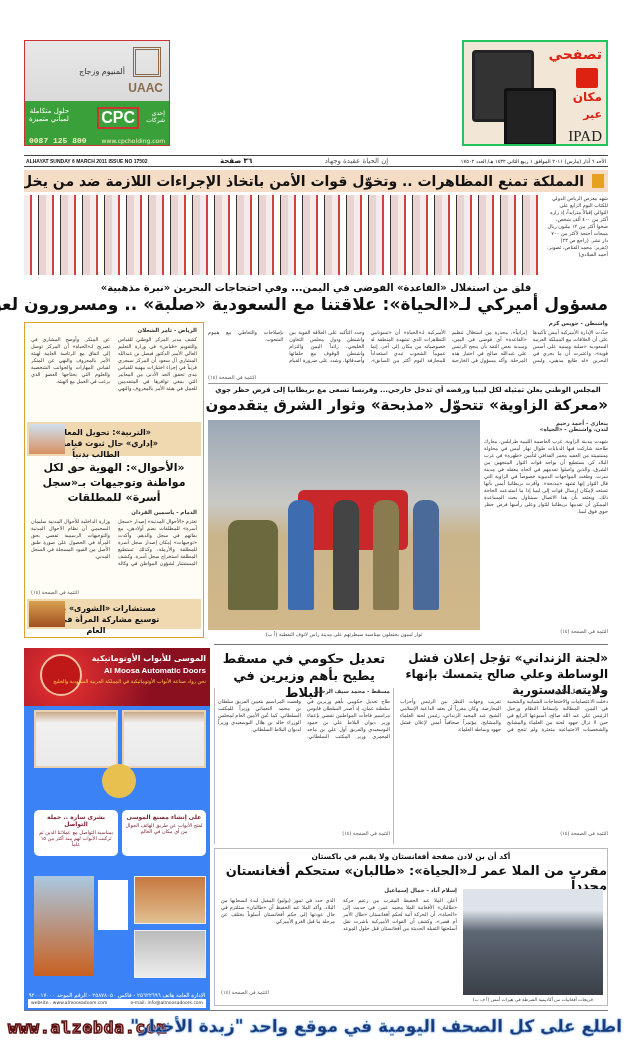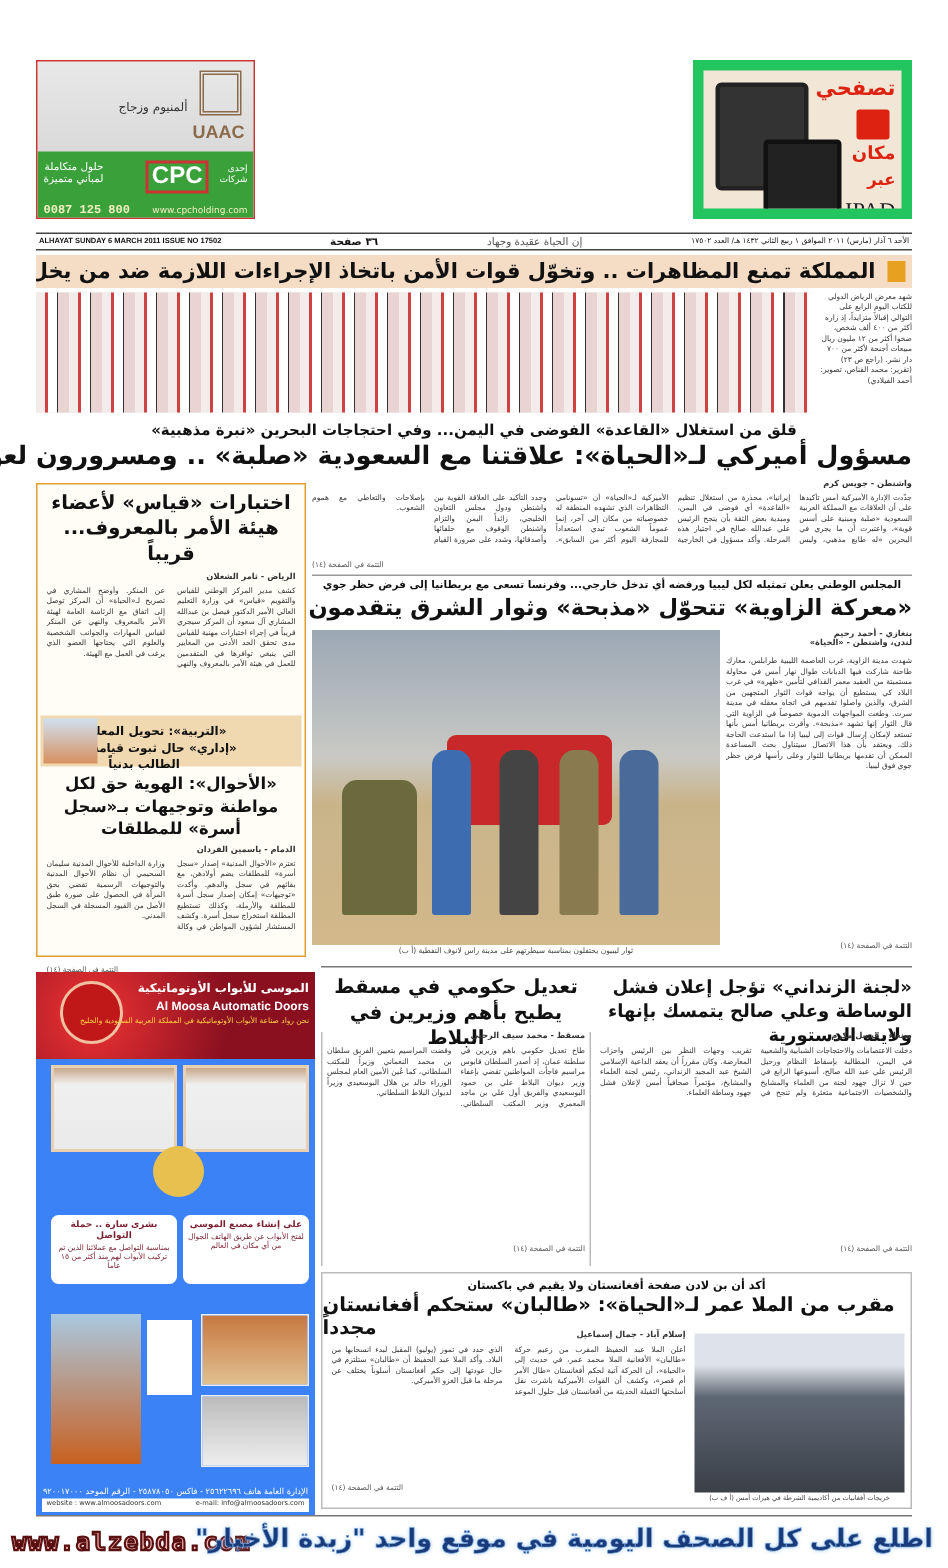--- a/index.html
+++ b/index.html
@@ -16,21 +16,21 @@
 .ad-uaac .cpc{position:absolute;right:30px;top:6px;font:bold 16px "Liberation Sans",sans-serif;color:#fff;border:2px solid #c33;padding:0 2px;background:#3aa03a}
 .ad-uaac .g1{position:absolute;right:4px;top:8px;width:20px;font-size:6px}
 .ad-uaac .g2{position:absolute;left:4px;top:6px;width:40px;font-size:7px}
 .ad-uaac .phone{position:absolute;left:4px;bottom:2px;font:bold 8px "Liberation Mono",monospace;color:#f5f0c0}
 .ad-uaac .site{position:absolute;right:4px;bottom:3px;font-size:6px;color:#f5f0c0}
 .logo-area{left:190px;top:40px;width:250px;height:110px}
 .logo-en{position:absolute;left:100px;top:0;font:11px "Liberation Serif",serif;color:#222;direction:ltr}
 .logo-ar{position:absolute;left:0;top:8px;width:250px;text-align:center;font:bold 78px "DejaVu Serif",serif;color:#111;line-height:90px}
 .globe{position:absolute;left:100px;top:18px;width:42px;height:42px;border-radius:50%;background:radial-gradient(circle at 40% 40%,#f25 0%,#c11 70%);opacity:.9}
 .logo-url{position:absolute;left:6px;top:96px;font:bold 8px "Liberation Serif",serif;direction:ltr}
-.ad-ipad{left:462px;top:40px;width:146px;height:106px;background:#f2e6d6;border:7px solid #22c55e;overflow:hidden}
+.ad-ipad{left:462px;top:40px;width:146px;height:106px;background:#f2e6d6;border:2px solid #22c55e;overflow:hidden}
 .ad-ipad .t1{position:absolute;right:4px;top:4px;font:bold 14px "DejaVu Sans",sans-serif;color:#d21}
 .ad-ipad .box{position:absolute;right:8px;top:26px;width:22px;height:20px;background:#d21;border-radius:2px}
 .ad-ipad .t2{position:absolute;right:4px;top:48px;font:bold 12px "DejaVu Sans",sans-serif;color:#d21}
 .ad-ipad .t3{position:absolute;right:4px;top:66px;font:bold 11px "DejaVu Sans",sans-serif;color:#d21}
 .ad-ipad .t4{position:absolute;right:4px;top:86px;font:15px "Liberation Serif",serif;color:#222;direction:ltr}
 .ad-ipad .tab1{position:absolute;left:8px;top:8px;width:62px;height:72px;background:#333;border-radius:4px;border:3px solid #222}
 .ad-ipad .tab2{position:absolute;left:40px;top:46px;width:52px;height:58px;background:#222;border-radius:3px;border:3px solid #111}
 .dateline{left:24px;top:155px;width:584px;height:12px;border-top:1px solid #444;border-bottom:1px solid #444;font-size:5px;display:flex;align-items:center;justify-content:space-between;padding:0 2px}
 .dateline .en{direction:ltr;font:bold 5px "Liberation Sans",sans-serif}
 .dateline .mid{font-size:7px;color:#555}
@@ -73,21 +73,21 @@
 .ad-moosa .tower{position:absolute;left:10px;top:228px;width:60px;height:100px;background:linear-gradient(#aac8e0,#c86020)}
 .ad-moosa .plist{position:absolute;left:74px;top:232px;width:30px;height:50px;background:#fff;color:#7a1e2e;font-size:4px;padding:2px}
 .ad-moosa .door2{position:absolute;right:4px;width:72px;height:48px;background:linear-gradient(#c87840,#e0c090);border:1px solid #eee}
 .ad-moosa .foot{position:absolute;left:0;bottom:12px;width:100%;font-size:5.5px;text-align:center;color:#fff}
 .ad-moosa .web{position:absolute;left:4px;bottom:2px;width:178px;height:9px;background:#fff;color:#333;font-size:4.5px;direction:ltr;padding:1px 3px;display:flex;justify-content:space-between}
 
 .head3{left:214px;top:650px;width:180px;text-align:center;font:bold 13px "DejaVu Sans",sans-serif;line-height:17px}
 .head4{left:400px;top:650px;width:208px;text-align:right;font:bold 12px "DejaVu Sans",sans-serif;line-height:16px}
 .afg-box{left:214px;top:848px;width:394px;height:158px;border:1px solid #bbb}
 .afg-k{position:absolute;left:0;top:3px;width:100%;text-align:center;font:bold 7.5px "DejaVu Sans",sans-serif}
-.afg-h{position:absolute;left:0;top:14px;width:100%;text-align:left;font:bold 13px "DejaVu Sans",sans-serif}
+.afg-h{position:absolute;left:0;top:14px;width:100%;text-align:right;font:bold 13px "DejaVu Sans",sans-serif}
 .afg-photo{position:absolute;right:4px;top:40px;width:140px;height:106px;background:linear-gradient(#dde3e8 0%,#dde3e8 20%,#5d6774 40%,#3b4048 100%)}
 .afg-cap{position:absolute;right:4px;top:148px;width:140px;font-size:4.5px;text-align:center;color:#444}
 .rule{height:1px;background:#777}
 
 .promo{left:0;top:1012px;width:632px;height:35px}
 .promo .url{position:absolute;left:8px;top:6px;font:bold 16px "DejaVu Sans Mono",monospace;color:#f4b8b8;letter-spacing:1px;-webkit-text-stroke:1.5px #5a1010;direction:ltr}
 .promo .msg{position:absolute;right:10px;top:4px;font:bold 17px "DejaVu Sans",sans-serif;color:#1a3a7a;-webkit-text-stroke:0.4px #6fa0d8;text-shadow:0 0 3px #9cc4ee}
 </style>
 </head>
 <body>
@@ -136,21 +136,20 @@
 
   <div class="abs kicker1">قلق من استغلال «القاعدة» الفوضى في اليمن... وفي احتجاجات البحرين «نبرة مذهبية»</div>
   <div class="abs head1">مسؤول أميركي لـ«الحياة»: علاقتنا مع السعودية «صلبة» .. ومسرورون لعودة الملك عبدالله</div>
   <div class="abs" style="left:208px;top:320px;width:400px;height:64px;border-bottom:1px solid #999">
     <div class="byline" style="position:absolute;right:0;top:0">واشنطن - جويس كرم</div>
     <div class="col-text" style="position:absolute;right:0;top:9px;width:400px;height:44px;column-count:5;column-gap:6px">جدّدت الإدارة الأميركية أمس تأكيدها على أن العلاقات مع المملكة العربية السعودية «صلبة ومبنية على أسس قوية»، واعتبرت أن ما يجري في البحرين «له طابع مذهبي، وليس إيرانياً»، محذرة من استغلال تنظيم «القاعدة» أي فوضى في اليمن، ومبدية بعض الثقة بأن ينجح الرئيس علي عبدالله صالح في اجتياز هذه المرحلة. وأكد مسؤول في الخارجية الأميركية لـ«الحياة» أن «تسونامي التظاهرات الذي تشهده المنطقة له خصوصياته من مكان إلى آخر، إنما عموماً الشعوب تبدي استعداداً للمجازفة اليوم أكثر من السابق». وجدد التأكيد على العلاقة القوية بين واشنطن ودول مجلس التعاون الخليجي، زائداً اليمن والتزام واشنطن الوقوف مع حلفائها وأصدقائها، وشدد على ضرورة القيام بإصلاحات والتعاطي مع هموم الشعوب.</div>
     <div class="cont" style="position:absolute;left:0;top:54px">التتمة في الصفحة (١٤)</div>
   </div>
 
   <div class="abs leftbox">
-    <div class="lb-h">اختبارات «قياس» لأعضاء هيئة الأمر بالمعروف... قريباً</div>
     <div class="byline" style="padding:4px 6px 0">الرياض - ثامر الشعلان</div>
     <div class="col-text" style="height:82px;margin:3px 6px;column-count:2;column-gap:8px">كشف مدير المركز الوطني للقياس والتقويم «قياس» في وزارة التعليم العالي الأمير الدكتور فيصل بن عبدالله المشاري آل سعود أن المركز سيجري قريباً في إجراء اختبارات مهنية للقياس مدى تحقق الحد الأدنى من المعايير التي ينبغي توافرها في المتقدمين للعمل في هيئة الأمر بالمعروف والنهي عن المنكر. وأوضح المشاري في تصريح لـ«الحياة» أن المركز توصل إلى اتفاق مع الرئاسة العامة لهيئة الأمر بالمعروف والنهي عن المنكر لقياس المهارات والجوانب الشخصية والعلوم التي يحتاجها العضو الذي يرغب في العمل مع الهيئة.</div>
     <div class="sub-box">
       <div class="thumb"></div>
       <span>«التربية»: تحويل المعلم إلى «إداري» حال ثبوت قيامه بعقاب الطالب بدنياً</span>
     </div>
     <div class="lb-h" style="font-size:11px;line-height:15px">«الأحوال»: الهوية حق لكل مواطنة وتوجيهات بـ«سجل أسرة» للمطلقات</div>
     <div class="byline" style="padding:4px 6px 0">الدمام - ياسمين الفردان</div>
     <div class="col-text" style="height:68px;margin:3px 6px;column-count:2;column-gap:8px">تعتزم «الأحوال المدنية» إصدار «سجل أسرة» للمطلقات يضم أولادهن، مع بقائهم في سجل والدهم. وأكدت «توجيهات» إمكان إصدار سجل أسرة للمطلقة والأرملة، وكذلك تستطيع المطلقة استخراج سجل أسرة. وكشف المستشار لشؤون المواطن في وكالة وزارة الداخلية للأحوال المدنية سليمان السحيمي أن نظام الأحوال المدنية والتوجيهات الرسمية تقضي بحق المرأة في الحصول على صورة طبق الأصل من القيود المسجلة في السجل المدني.</div>
     <div class="cont" style="padding:0 6px;text-align:left">التتمة في الصفحة (١٤)</div>

